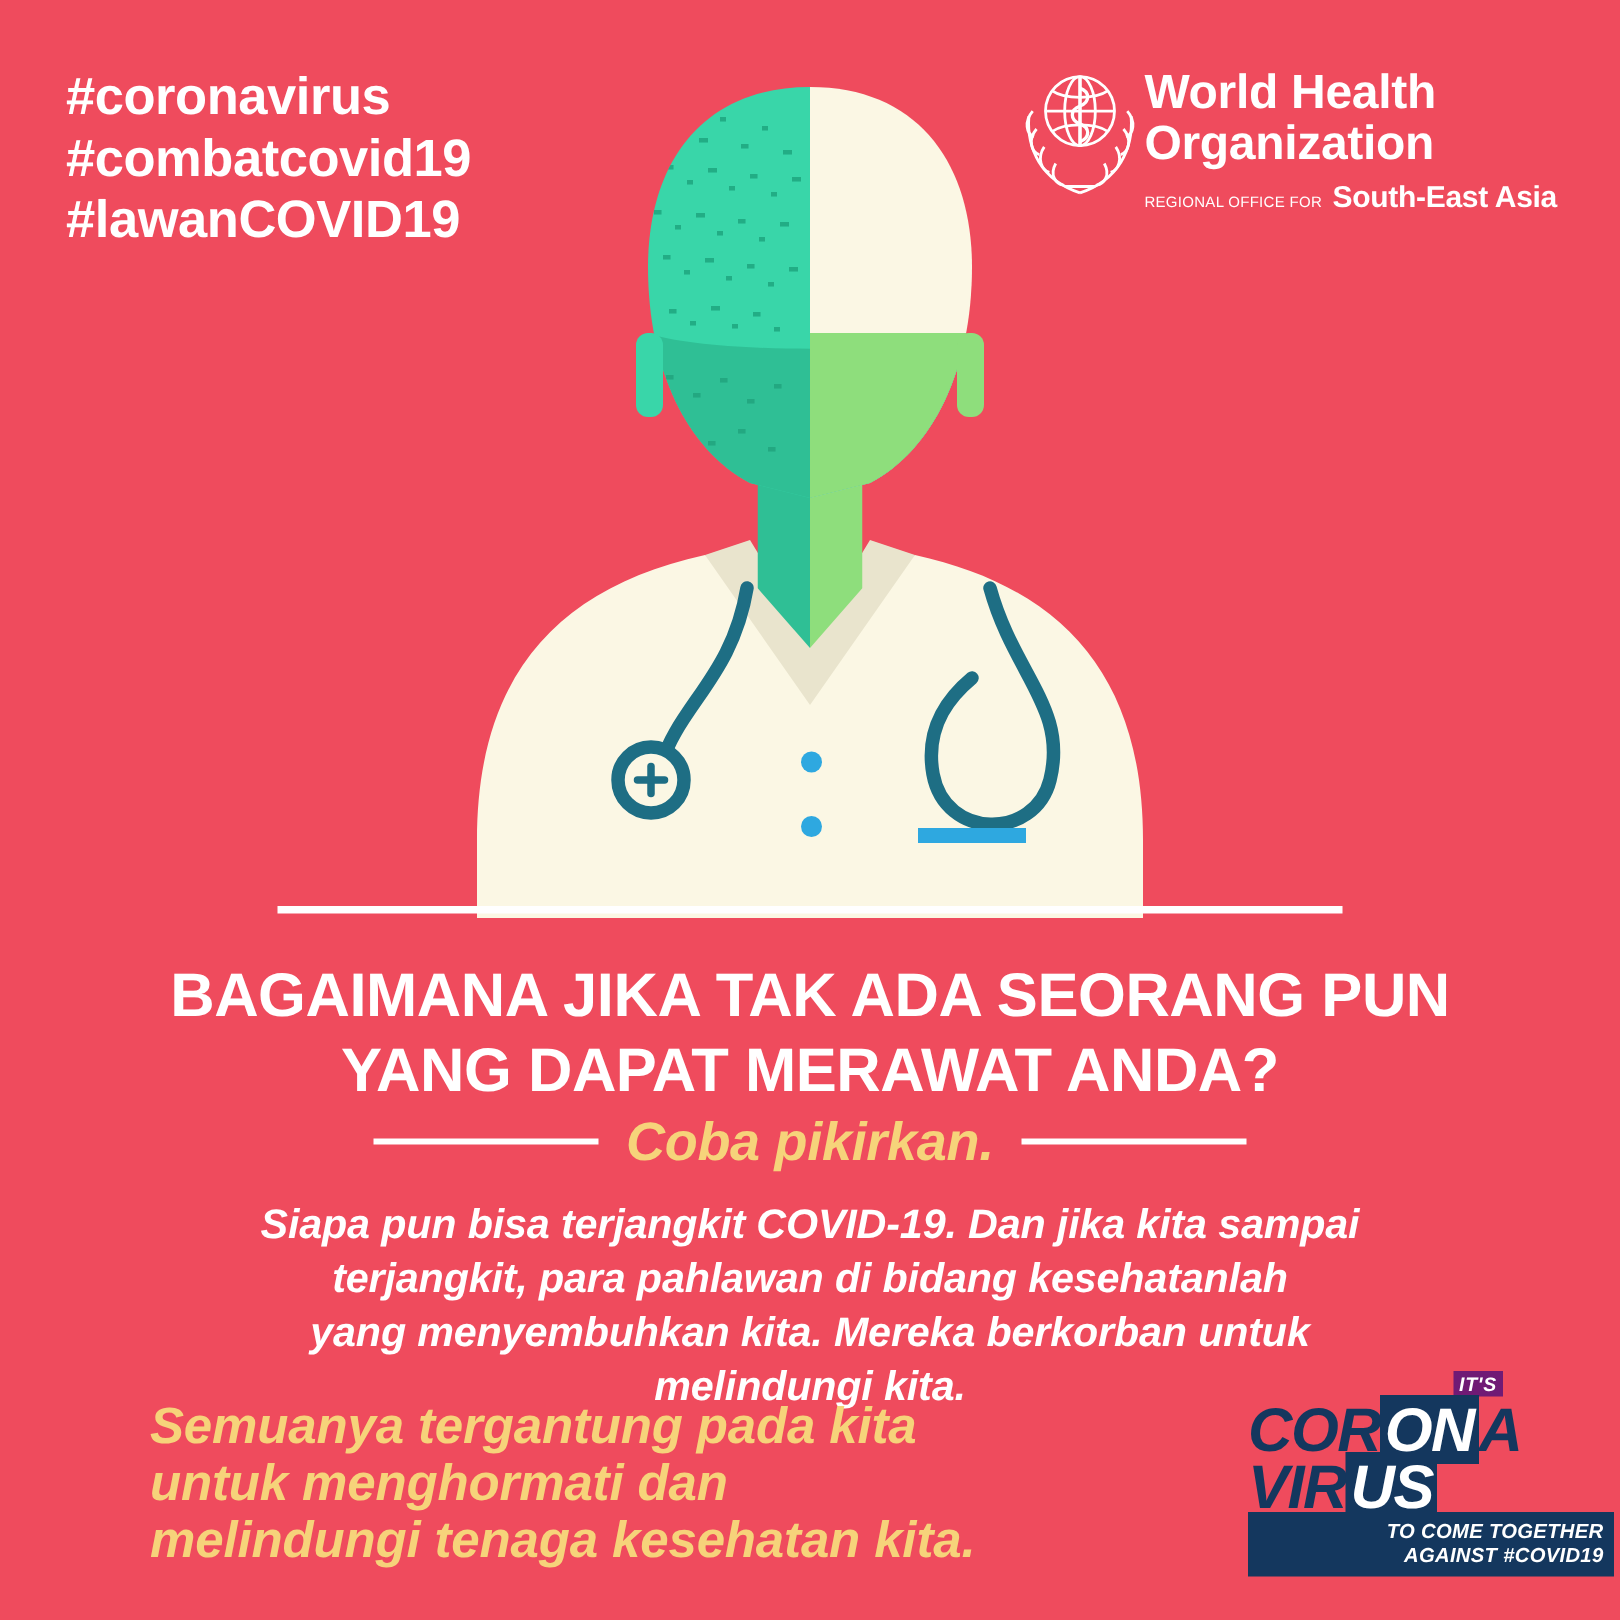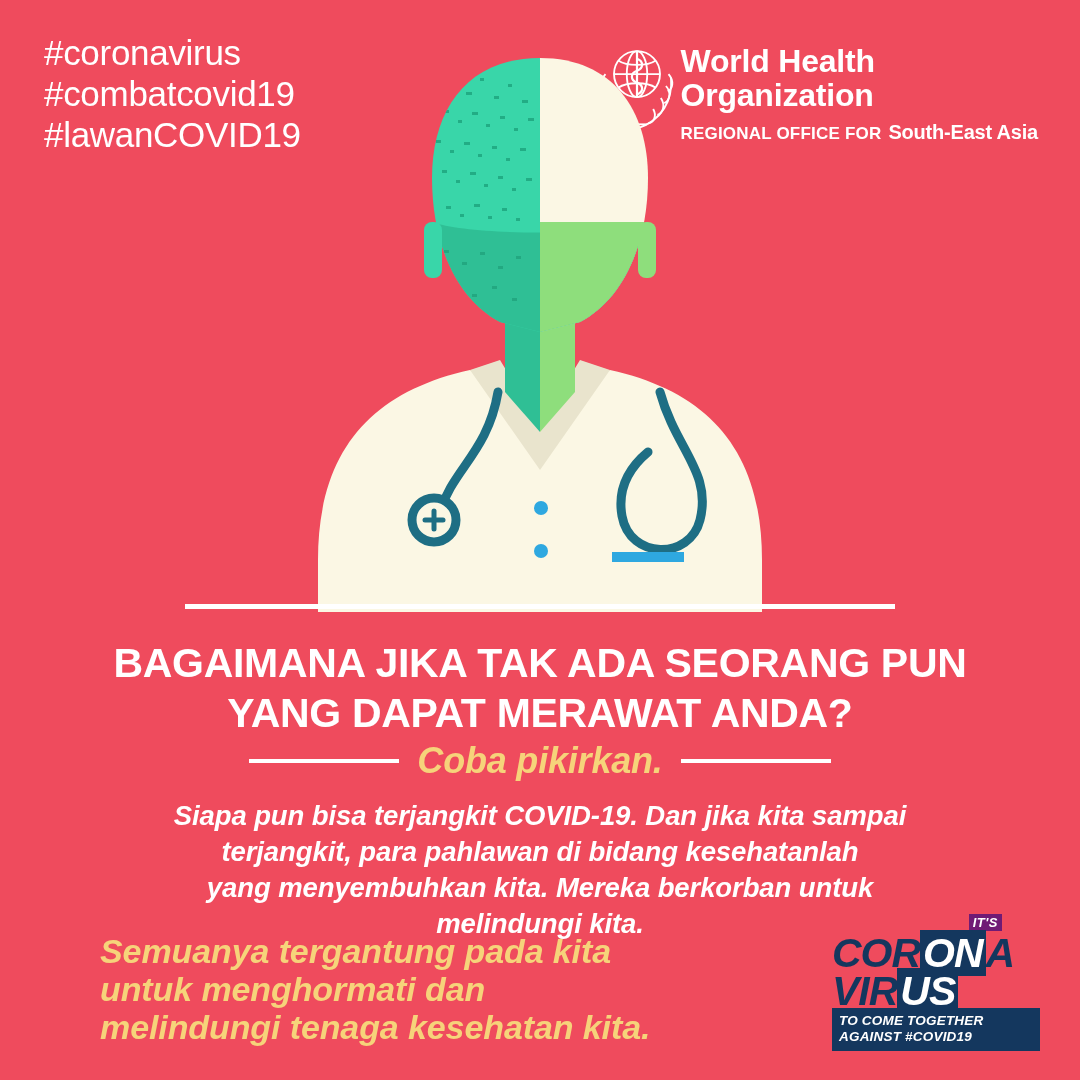--- a/index.html
+++ b/index.html
@@ -13,23 +13,23 @@
     height: 1080px;
     background: #ef4b5d;
     overflow: hidden;
     font-family: "Liberation Sans", sans-serif;
     -webkit-font-smoothing: antialiased;
   }
   
   .hashtags {
     position: absolute;
     left: 44px;
-    top: 32px;
-    color: #ffffff;
-    font-weight: normal;
+    top: 44px;
+    color: #ffffff;
+    font-weight: bold;
     font-size: 35px;
     line-height: 41px;
     letter-spacing: -0.3px;
   }
   .hashtags div { white-space: nowrap; }
 
   
   .who-block {
     position: absolute;
     right: 42px;
@@ -45,22 +45,22 @@
     line-height: 34px;
     letter-spacing: -0.2px;
   }
   .who-sub {
     margin-top: 9px;
     display: flex;
     align-items: baseline;
     gap: 7px;
   }
   .who-sub .small {
-    font-size: 17px;
-    font-weight: bold;
+    font-size: 10px;
+    font-weight: normal;
     letter-spacing: 0.2px;
   }
   .who-sub .big {
     font-size: 20px;
     font-weight: bold;
     letter-spacing: -0.2px;
   }
 
   
   .illustration {
@@ -183,25 +183,26 @@
   .cb-line2 { left: 0; top: 52px; font-size: 41px; }
   .cb-hl {
     color: #ffffff;
     background: #14375e;
     padding: 0 3px;
   }
   .cb-box {
     position: absolute;
     left: 0;
     top: 92px;
-    width: 208px;
+    width: 244px;
     background: #14375e;
     color: #ffffff;
     padding: 5px 7px 6px 7px;
     box-sizing: border-box;
+    text-align: right;
   }
   .cb-box div {
     font-size: 13.5px;
     font-weight: bold;
     font-style: italic;
     line-height: 16px;
     letter-spacing: 0.2px;
   }
 </style>
 </head>

